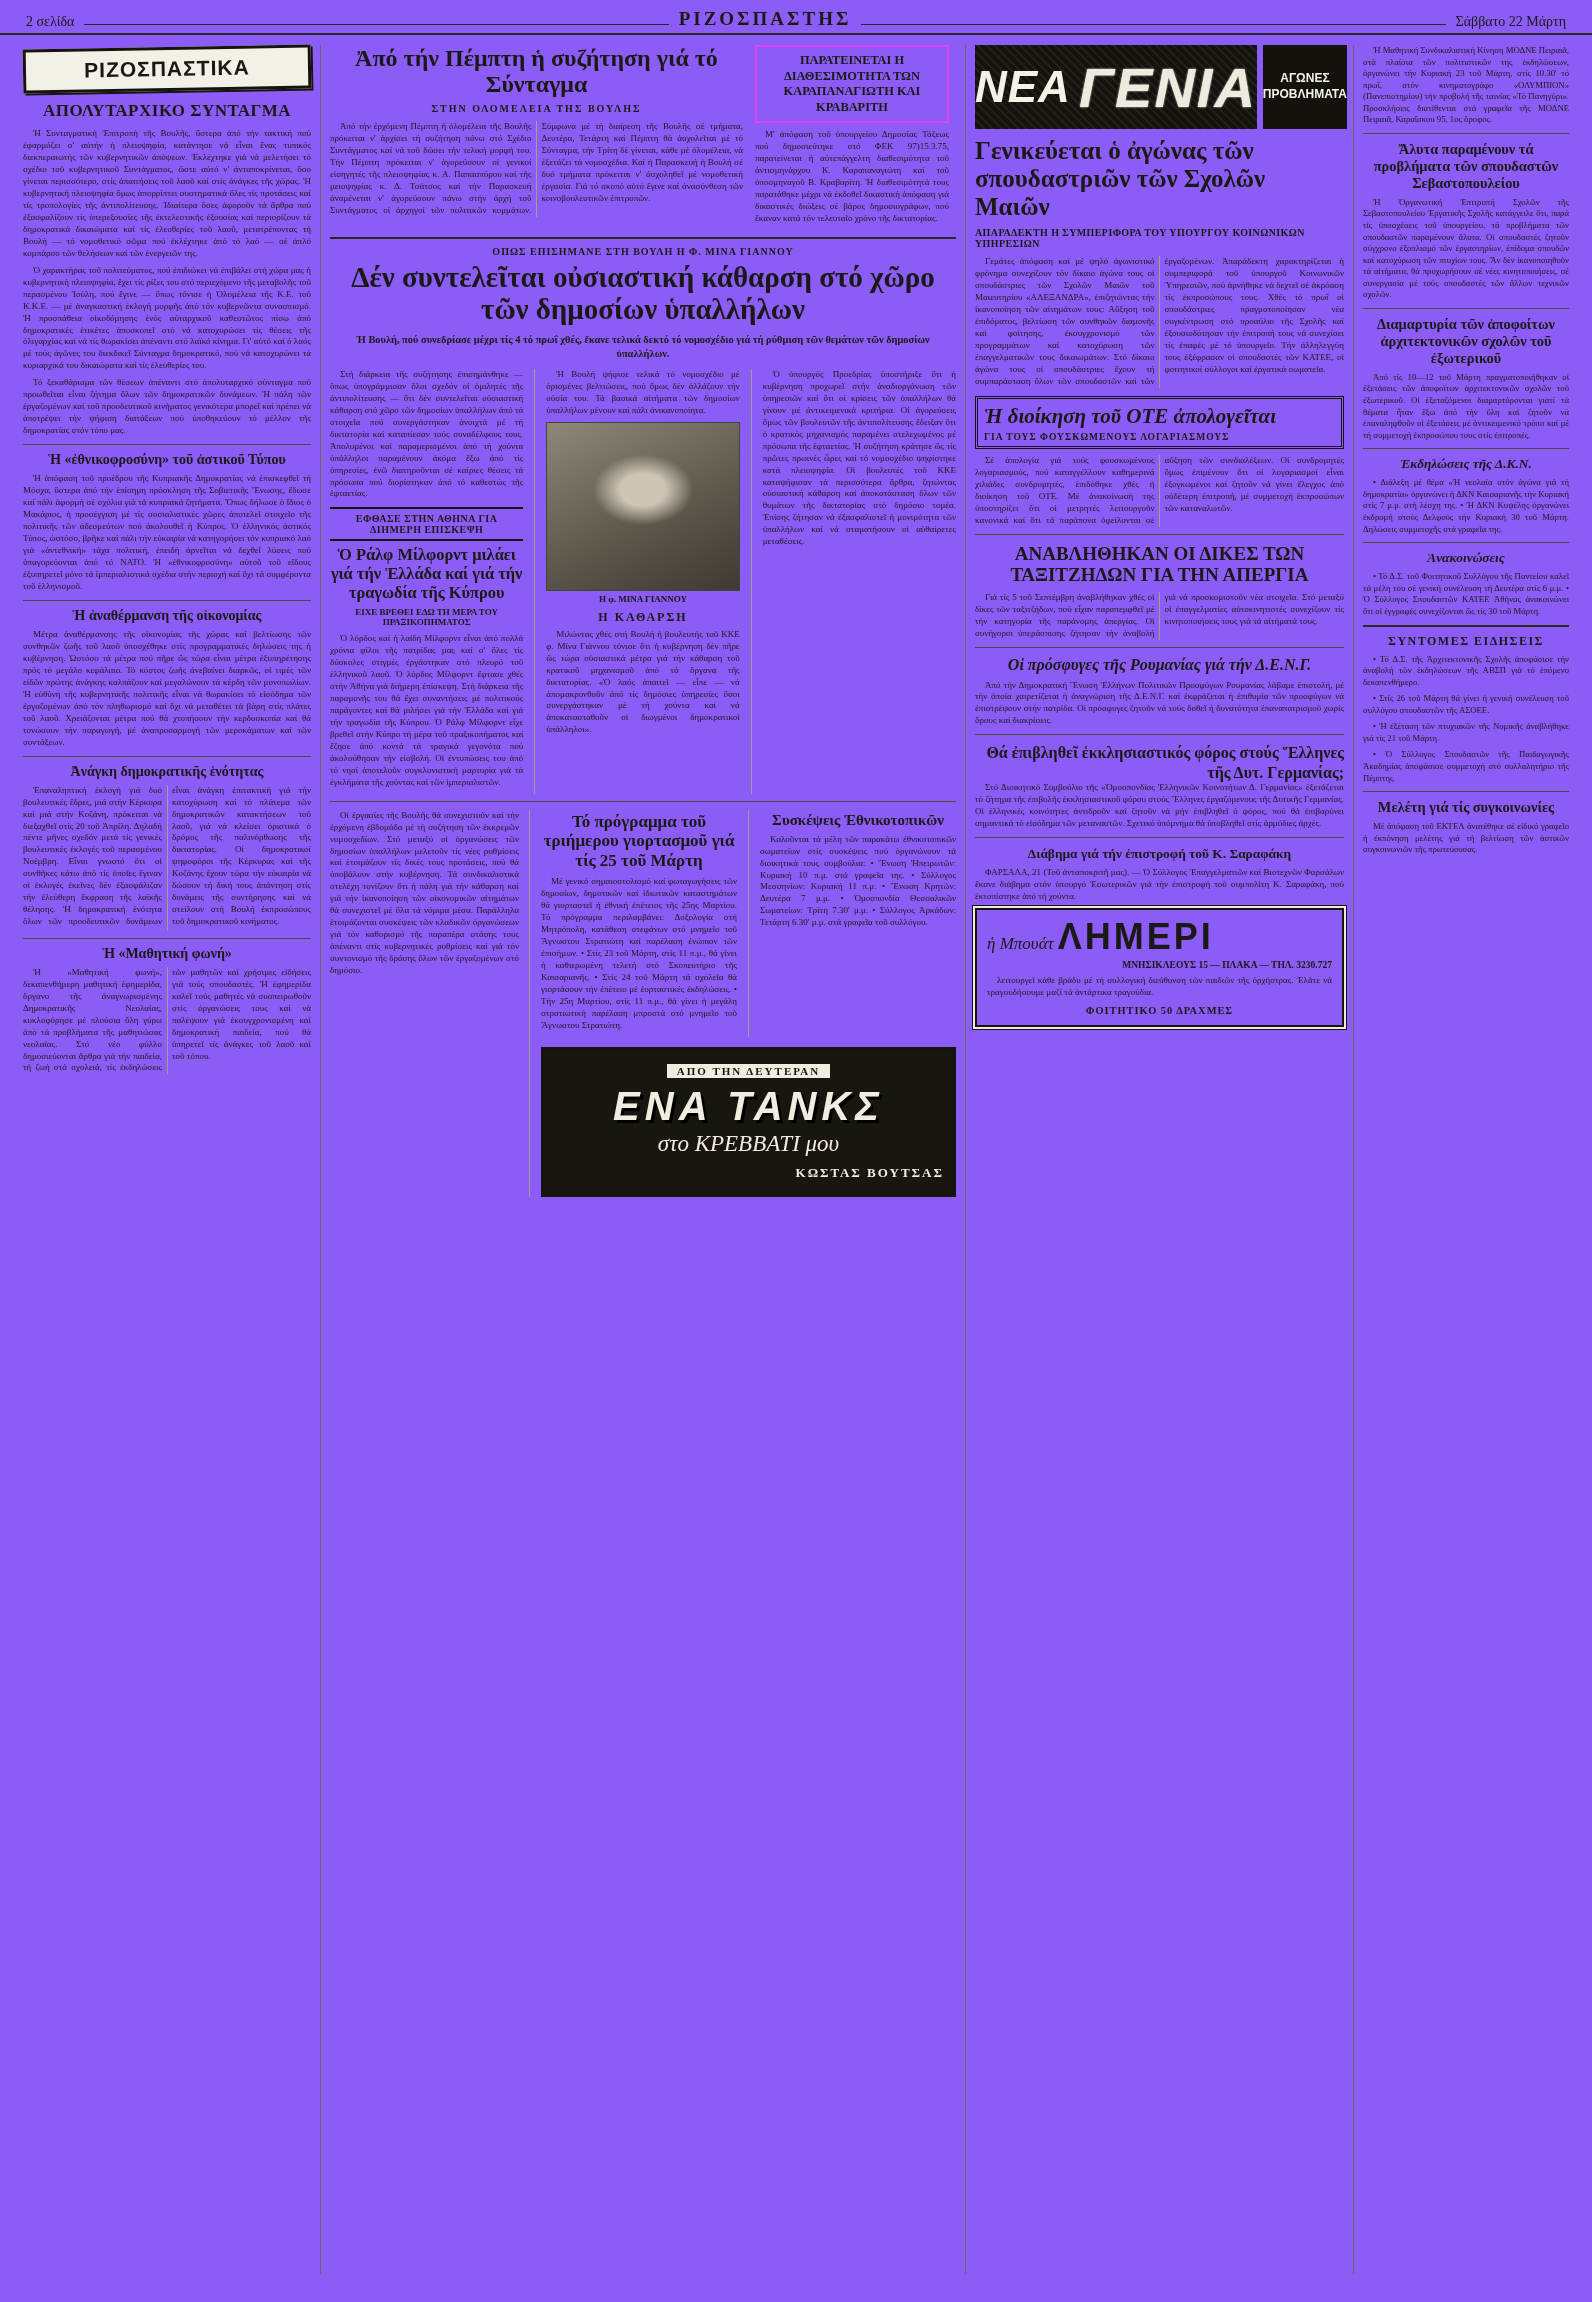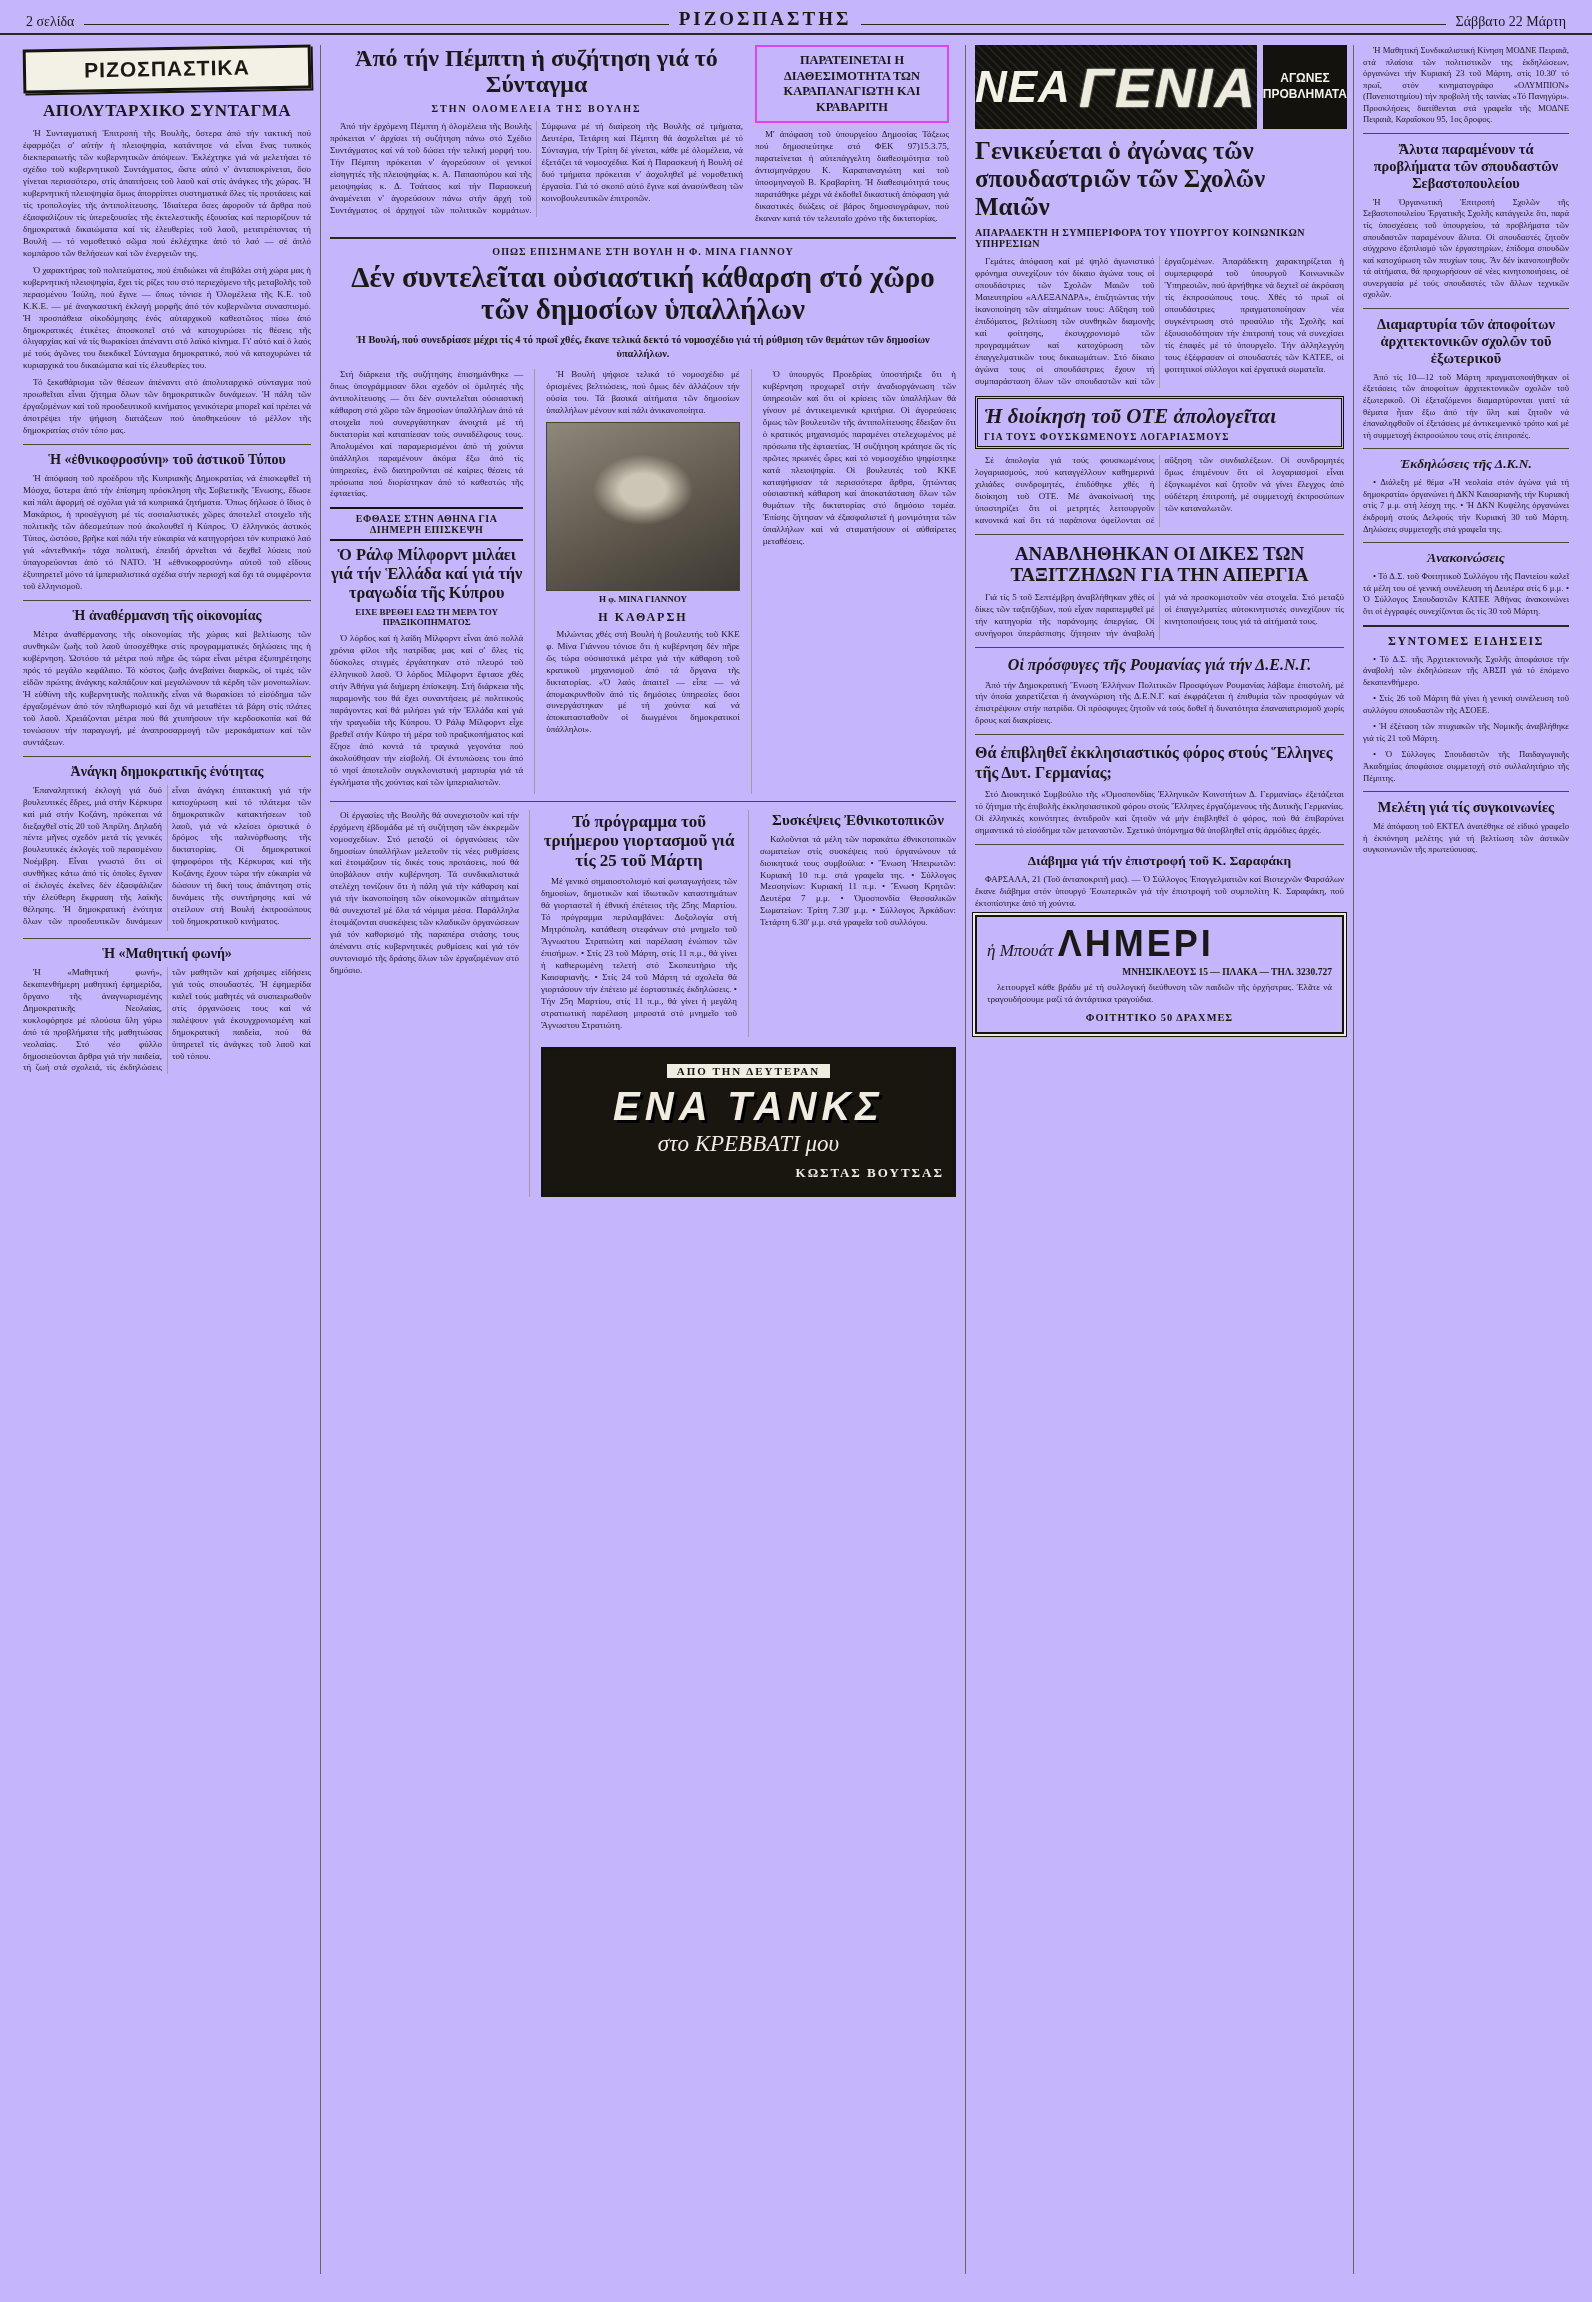--- a/index.html
+++ b/index.html
@@ -1,16 +1,16 @@
 <!DOCTYPE html>
 <html><head>
 <meta charset="utf-8">
 <style>
   html,body{margin:0;padding:0;background:#b9b4a6;}
-  .page{position:relative;width:1592px;height:2302px;margin:0 auto;background:#c4b5fd;
+  .page{position:relative;width:1592px;height:2302px;margin:0 auto;background:#8b5cf6;
         color:#1b1915;font-family:"Liberation Serif","DejaVu Serif",serif;overflow:hidden;}
   
   .hdr{display:flex;justify-content:space-between;align-items:flex-end;
        padding:8px 26px 3px;border-bottom:2px solid #2a2721;}
   .hdr .pg{font-size:14px;}
   .hdr .mast{font-weight:bold;font-size:19px;letter-spacing:3px;}
   .hdr .dt{font-size:14px;}
   .hdr .hline{flex:1;border-bottom:1px solid #2a2721;margin:0 10px 5px;height:1px;}
   
   .cols{display:flex;gap:0;padding:10px 14px 0;height:2239px;box-sizing:border-box;}
@@ -85,21 +85,21 @@
   .ngbadge{width:96px;background:#14120d;color:#f4f1e6;display:flex;flex-direction:column;
            align-items:center;justify-content:center;font-family:"Liberation Sans",sans-serif;
            font-weight:bold;font-size:12px;line-height:1.3;}
   .h-maion{font-size:25px;font-weight:bold;line-height:1.12;margin:2px 0 6px;}
   .sub-maion{font-size:10px;font-weight:bold;margin:0 0 7px;letter-spacing:0.4px;}
   .otebox{border:3px double #16140f;padding:6px 6px 4px;text-align:left;margin:8px 0 6px;}
   .otebox .t{font-size:21px;font-weight:bold;font-style:italic;line-height:1.1;}
   .otebox .s{font-size:9.5px;font-weight:bold;letter-spacing:1px;margin-top:4px;}
   .h-taxi{font-size:19px;font-weight:bold;text-align:center;line-height:1.15;margin:8px 0 6px;}
   .h-ref{font-size:16px;font-weight:bold;font-style:italic;text-align:center;line-height:1.15;margin:8px 0 5px;}
-  .h-chu{font-size:16px;font-weight:bold;text-align:left;line-height:1.2;margin:8px 0 7px;}
+  .h-chu{font-size:16px;font-weight:bold;text-align:right;line-height:1.2;margin:8px 0 0;}
   .h-dia{font-size:13.4px;font-weight:bold;text-align:center;line-height:1.2;margin:8px 0 5px;}
   .limeri{border:2px solid #16140f;box-shadow:0 0 0 2px #edeade,0 0 0 3px #16140f;
           padding:9px 10px;margin-top:4px;}
   .limeri .pre{font-size:17px;font-style:italic;}
   .limeri .nm{font-size:36px;font-weight:bold;letter-spacing:3px;
               font-family:"Liberation Sans",sans-serif;line-height:1;}
   .limeri .ad{font-size:9.5px;font-weight:bold;margin:5px 0;text-align:right;}
   .limeri .ft{font-size:10.4px;font-weight:bold;text-align:center;margin-top:6px;letter-spacing:1px;}
   
   .fr .b{font-size:8.7px;}

